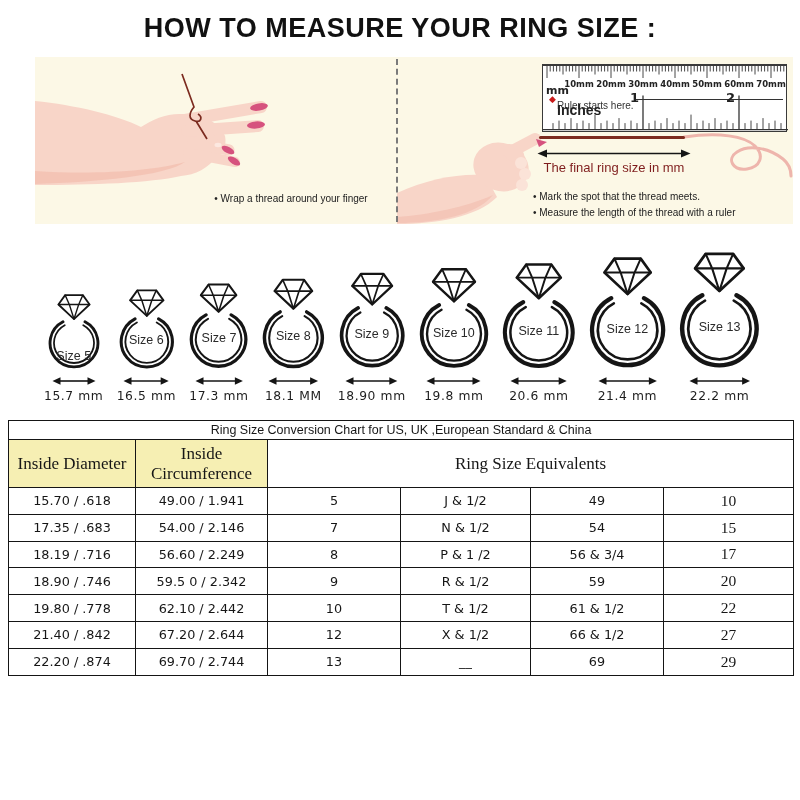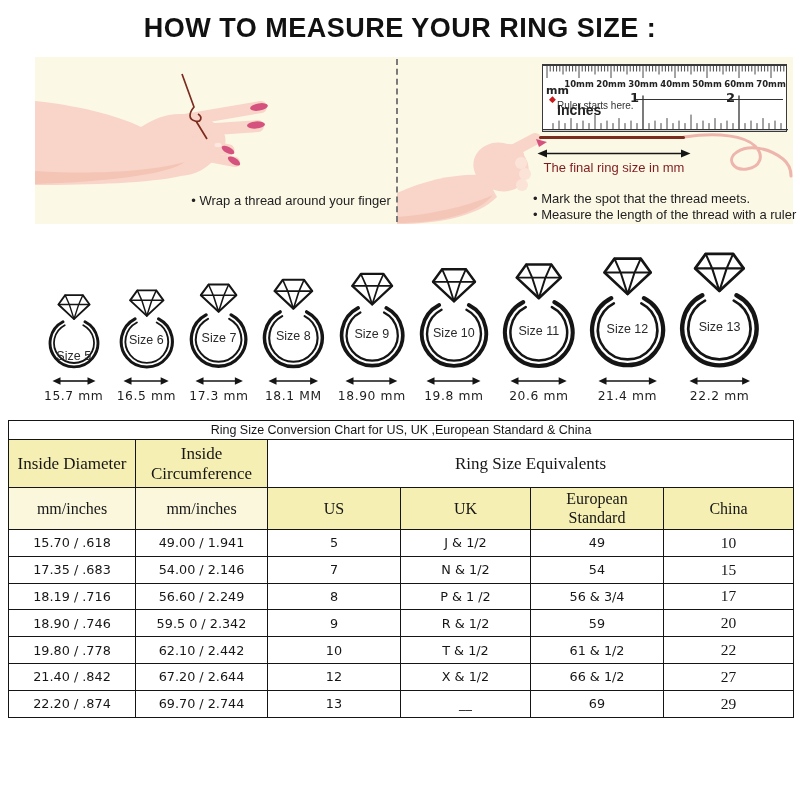--- a/index.html
+++ b/index.html
@@ -19,21 +19,21 @@
   h1.title{margin:10px 0 0;text-align:center;font-size:27px;line-height:36px;
     font-weight:700;letter-spacing:.5px;color:#111}
 
   
   .panels{position:relative;margin:11px 0 0 35px;width:758px;height:167px;background:var(--panel)}
   .panel{position:absolute;top:0;height:167px}
   .panel-left{left:0;width:362px}
   .panel-right{left:362px;width:396px}
   .divider{position:absolute;left:361px;top:2px;bottom:2px;width:0;border-left:2px dashed #7a7a7a}
   svg.art{position:absolute;left:0;top:0;width:100%;height:100%}
-  .caption{position:absolute;font-size:13px;color:#222;white-space:nowrap}
+  .caption{position:absolute;font-size:10px;color:#222;white-space:nowrap}
   .cap-left{left:150px;top:136px;width:212px;text-align:center}
   .cap-r1{left:136px;top:134px}
   .cap-r2{left:136px;top:150px}
 
   
   .ruler{position:absolute;left:145px;top:7px;width:245px;height:68px;background:#fff;
     border:1.5px solid #3a3a3a;border-top-width:2px}
   .ruler svg{position:absolute;left:0;overflow:visible}
   .mm-ticks{top:0;width:245px;height:24px}
   .mm-ticks text{font:700 8.5px "DejaVu Sans",sans-serif;fill:#222;text-anchor:middle}
@@ -435,28 +435,20 @@
     </colgroup>
     <tbody>
       <tr class="t-title">
         <td colspan="6">Ring Size Conversion Chart for US, UK ,European Standard &amp; China</td>
       </tr>
       <tr class="t-group serif">
         <td class="yellow serif">Inside Diameter</td>
         <td class="yellow serif">Inside Circumference</td>
         <td colspan="4" class="serif">Ring Size Equivalents</td>
       </tr>
-      <tr class="t-sub">
-        <td class="cream serif">mm/inches</td>
-        <td class="cream serif">mm/inches</td>
-        <td class="yellow serif">US</td>
-        <td class="yellow serif">UK</td>
-        <td class="yellow serif euro">European Standard</td>
-        <td class="yellow serif">China</td>
-      </tr>
     </tbody>
     <tbody id="t-body">
         <tr class="d-row">
           <td class="c-d">15.70 / .618</td>
           <td class="c-d">49.00 / 1.941</td>
           <td class="c-us">5</td>
           <td class="c-uk">J &amp; 1/2</td>
           <td class="c-eu">49</td>
           <td class="c-cn">10</td>
         </tr>

